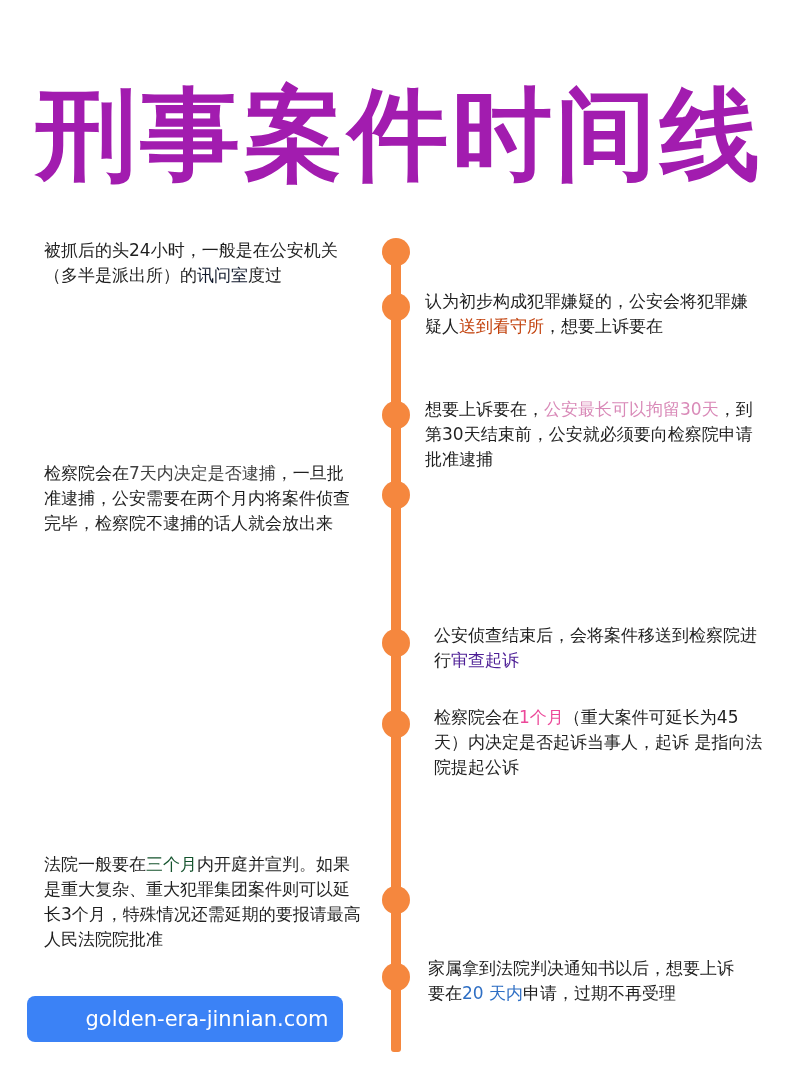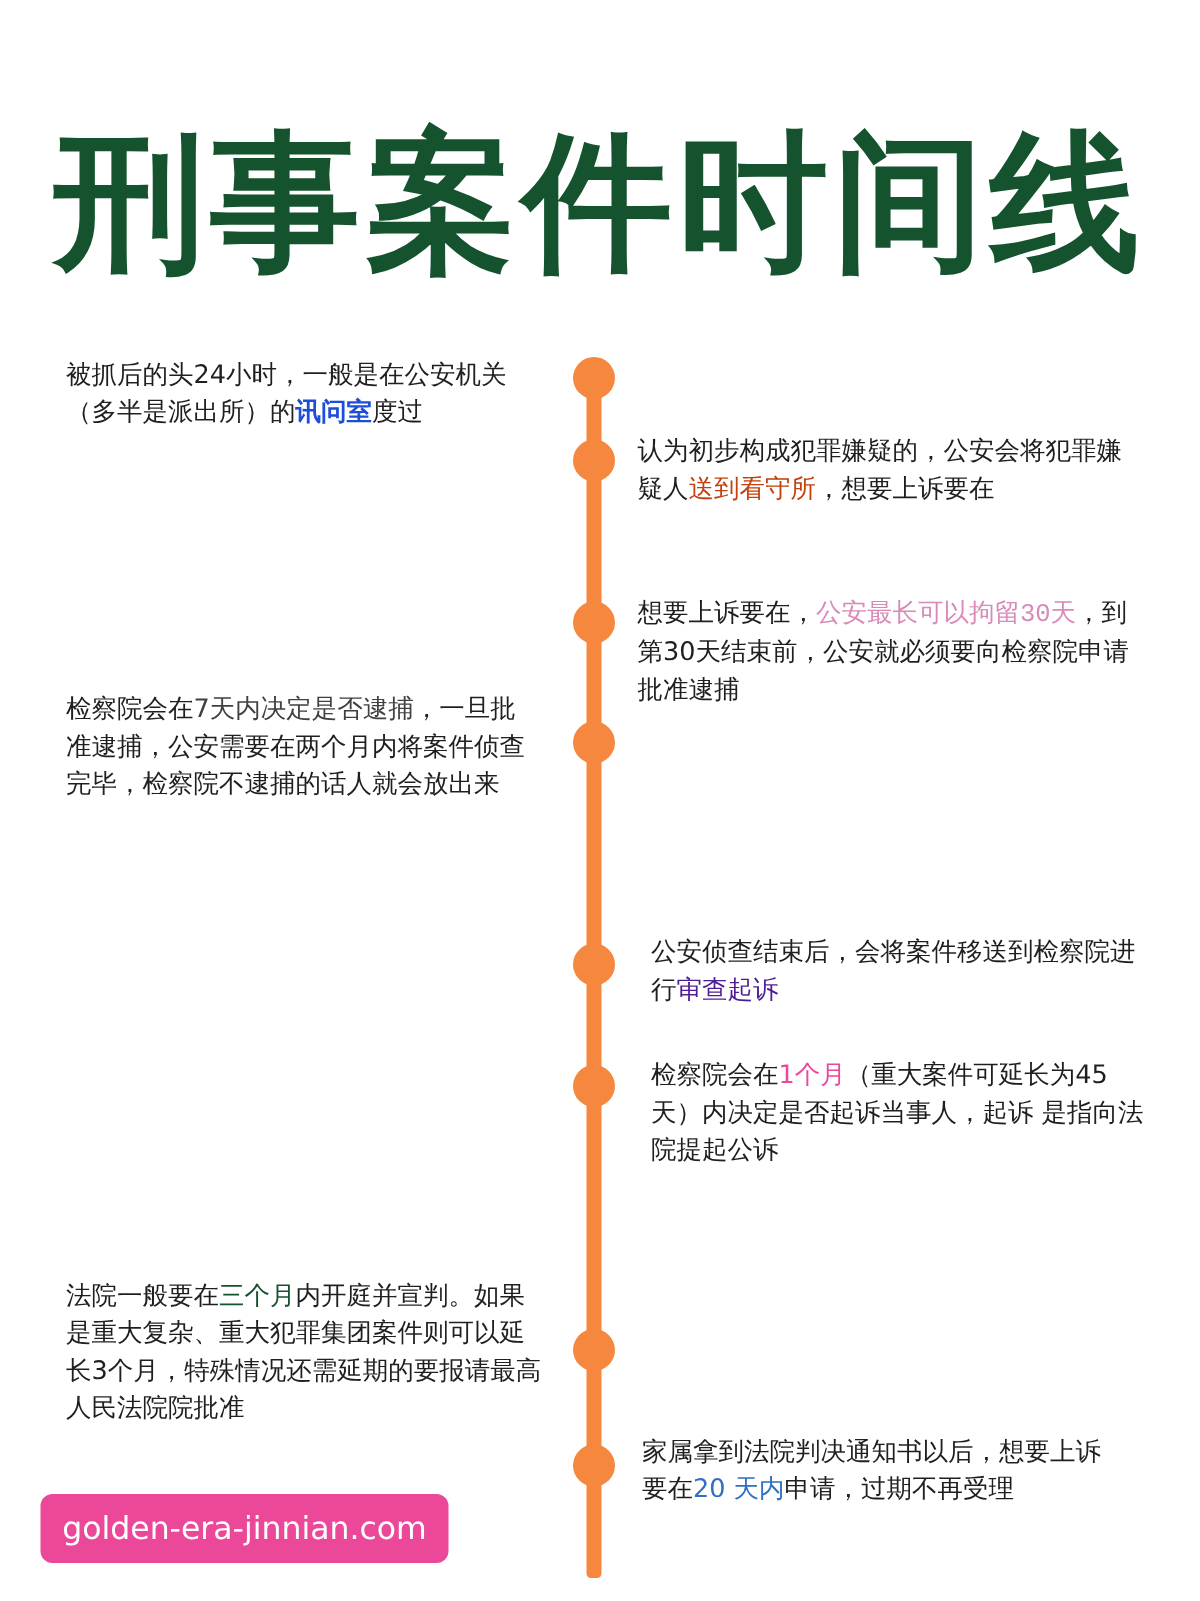--- a/index.html
+++ b/index.html
@@ -1,54 +1,54 @@
 <!DOCTYPE html>
 <html><head>
 <meta charset="utf-8">
 <style>
   html, body { margin:0; padding:0; }
   body { width:800px; height:1067px; background:#ffffff; position:relative; overflow:hidden;
          font-family:"DejaVu Sans", "Liberation Sans", sans-serif; color:#1e1e1e; }
   .title { position:absolute; left:0; top:70px; width:800px; text-align:center;
            font-family:"DejaVu Sans", sans-serif; font-weight:bold; font-size:100px; letter-spacing:4px;
-           color:#14532d; line-height:130px; }
+           color:#a21caf; line-height:130px; }
   .line { position:absolute; left:391px; top:252px; width:10px; height:800px; background:#f5873e; border-radius:3px; }
   .dot { position:absolute; width:28px; height:28px; border-radius:50%; background:#f5873e; left:382px; }
   .text { position:absolute; font-size:17px; line-height:25px; color:#1f1f1f; }
   .hl { }
   .watermark { position:absolute; left:27px; top:996px; width:272px; height:46px; border-radius:8px;
-               background:#ec4899; color:#ffffff; font-family:"DejaVu Sans", sans-serif; font-size:21px;
-               line-height:46px; text-align:center; }
+               background:#3b82f6; color:#ffffff; font-family:"DejaVu Sans", sans-serif; font-size:21px;
+               line-height:46px; text-align:center;padding-left:44px; }
 </style>
 </head>
 <body>
 
 <div class="title">刑事案件时间线</div>
 
 <div class="line"></div>
 
 <div class="dot" style="top:238px"></div>
 <div class="dot" style="top:293px"></div>
 <div class="dot" style="top:401px"></div>
 <div class="dot" style="top:481px"></div>
 <div class="dot" style="top:629px"></div>
 <div class="dot" style="top:710px"></div>
 <div class="dot" style="top:886px"></div>
 <div class="dot" style="top:963px"></div>
 
 <div class="text" style="left:44px;top:238px;width:320px">
-  <span>被抓后的头24小时，一般是在公安机关（多半是派出所）的</span><span class="hl" style="color: #1d4ed8; font-weight: bold;">讯问室</span><span>度过</span>
+  <span>被抓后的头24小时，一般是在公安机关（多半是派出所）的</span><span class="hl" style="color: #0f172a;">讯问室</span><span>度过</span>
 </div>
 
 <div class="text" style="left:425px;top:289px;width:330px">
   <span>认为初步构成犯罪嫌疑的，公安会将犯罪嫌疑人</span><span class="hl" style="color: #c2410c;">送到看守所</span><span>，想要上诉要在</span>
 </div>
 
 <div class="text" style="left:425px;top:397px;width:330px">
-  <span>想要上诉要在，</span><span class="hl" style="color: rgb(217, 138, 184); font-family: Liberation Mono, monospace;">公安最长可以拘留30天</span><span>，到第30天结束前，公安就必须要向检察院申请批准逮捕</span>
+  <span>想要上诉要在，</span><span class="hl" style="color: rgb(217, 138, 184);">公安最长可以拘留30天</span><span>，到第30天结束前，公安就必须要向检察院申请批准逮捕</span>
 </div>
 
 <div class="text" style="left:44px;top:461px;width:310px">
   <span>检察院会在</span><span class="hl" style="color: #404040;">7天内决定是否逮捕</span><span>，一旦批准逮捕，公安需要在两个月内将案件侦查完毕，检察院不逮捕的话人就会放出来</span>
 </div>
 
 <div class="text" style="left:434px;top:623px;width:330px">
   <span>公安侦查结束后，会将案件移送到检察院进行</span><span class="hl" style="color: #4c1d95;">审查起诉</span><span></span>
 </div>
 

